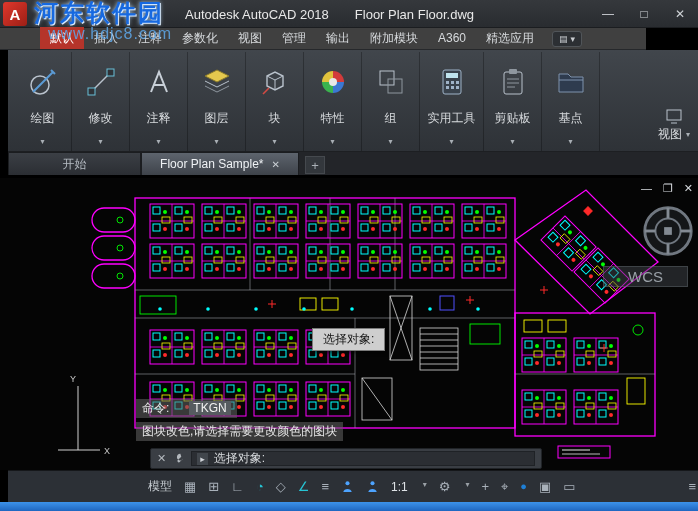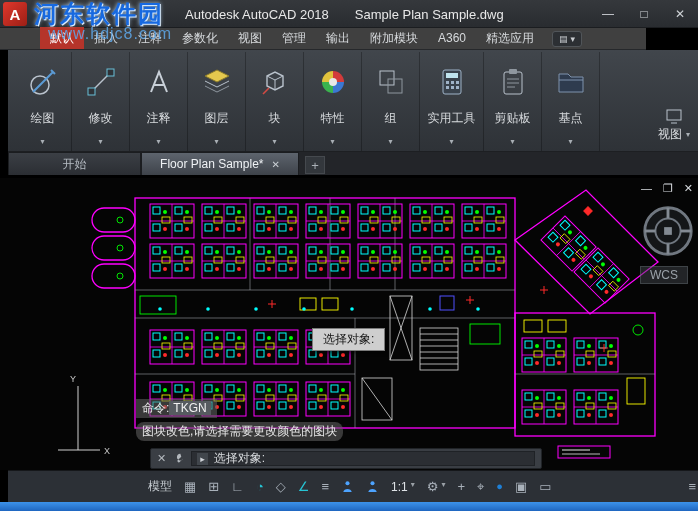--- a/index.html
+++ b/index.html
@@ -15,21 +15,21 @@
     background:linear-gradient(135deg,#e0372c,#9c1f16); color:#fff; font-weight:bold;
     display:flex; align-items:center; justify-content:center; font-size:15px; }
   .titlebar-titles { position:absolute; left:148px; top:0; height:28px; display:flex; align-items:center; gap:26px;margin-left:37px; }
   .win-controls { position:absolute; right:0; top:0; height:28px; display:flex; }
   .win-controls span { width:36px; height:28px; display:flex; align-items:center; justify-content:center;
     color:#cfd3d7; font-size:12px; cursor:default; }
 
   
   .watermark { position:absolute; left:34px; top:1px; z-index:60; pointer-events:none; line-height:1.05; }
   .wm-title { font-size:24px; font-weight:bold; letter-spacing:2px; color:#1769e0;
-    text-shadow:0 0 4px #b9dcff, 1px 1px 0 #eaf4ff; }
+    text-shadow:0 0 4px #b9dcff, 1px 1px 0 #eaf4ff;font-family:Liberation Serif, serif; }
   .wm-url { font-size:16px; color:#5ea8ea; opacity:.85; margin-left:14px; letter-spacing:1px; }
 
   
   .ribbon-tabs { position:absolute; left:0; top:28px; width:646px; height:22px;
     background:#404040; border-bottom:1px solid #26282b; display:flex; align-items:flex-end;
     padding-left:40px; font-size:12px; color:#d6d9dc; }
   .rtab { padding:0 10px; line-height:22px; white-space:nowrap; }
   .rtab.active { background:#b5342a; color:#fff; }
   .ribbon-collapse { margin-left:8px; align-self:center; height:16px; padding:0 6px;
     background:#2c2f33; border:1px solid #515559; border-radius:3px; color:#c8ccd0;
@@ -59,63 +59,63 @@
   .ftab-close { font-size:10px; color:#c9ced4; }
   .ftab-new { width:20px; height:18px; margin:4px 0 0 6px; background:#33373c; color:#aab0b6;
     display:flex; align-items:center; justify-content:center; font-size:13px; border:1px solid #45494e; }
 
   
   .canvas { position:absolute; left:0; top:178px; width:698px; height:292px; background:#050505; overflow:hidden; }
   .plan { position:absolute; left:0; top:0; }
   .viewport-label { position:absolute; left:8px; top:6px; color:#a9b0b7; font-size:12px; }
   .vp-controls { position:absolute; right:5px; top:4px; display:flex; gap:11px; color:#d7dbdf; font-size:11px; }
   .compass { position:absolute; right:1px; top:24px; opacity:.95; }
-  .wcs-badge { position:absolute; right:10px; top:88px; padding:1px 9px; color:#9aa1a8; font-size:12px;
+  .wcs-badge { position:absolute; right:10px; top:88px; padding:1px 24px; color:#9aa1a8; font-size:15px;
     background:rgba(70,76,82,.45); border:1px solid rgba(130,138,146,.3); }
   .tooltip { position:absolute; left:312px; top:150px; background:#cecece; color:#141414;
     border:1px solid #7a7a7a; padding:2px 10px; font-size:12px; box-shadow:2px 2px 3px rgba(0,0,0,.55); }
   .hist { position:absolute; font-size:12px; color:#e6e6e6; background:rgba(100,100,100,.55);
     padding:1px 6px; white-space:nowrap; }
   .hist1 { left:136px; top:221px; }
-  .hist1 .cmd-token { background:#565b60; padding:0 4px; margin-left:0; color:#f2f2f2; }
-  .hist2 { left:136px; top:244px;border-radius:8px; }
+  .hist1 .cmd-token { background:#565b60; padding:0 4px; margin-left:20px; color:#f2f2f2; }
+  .hist2 { left:136px; top:244px; }
 
   
   .cmdbar { position:absolute; left:150px; top:448px; width:392px; height:21px; z-index:20;
     background:#3a3e44; border:1px solid #202327; border-radius:2px;
     display:flex; align-items:center; gap:6px; padding:0 6px; }
   .cmd-close { color:#b3b8bd; font-size:11px; }
   .cmd-input { flex:1; height:15px; background:#2b2e33; border:1px solid #1f2226;
     display:flex; align-items:center; gap:6px; padding:0 5px; }
   .cmd-badge { font-size:9px; color:#cfd3d8; background:#41464c; padding:0 3px; line-height:12px; }
   .cmd-text { font-size:12px; color:#d8dbde; }
 
   
   .statusbar { position:absolute; left:0; top:470px; width:698px; height:32px;
     background:#2c3036; border-top:1px solid #15171a; display:flex; align-items:center;
     gap:12px; padding-left:140px; font-size:12px; color:#c3c9cf;margin-left:8px; }
   .sico { font-size:13px; color:#a9b1ba; line-height:1; }
   .teal { color:#27c4d4; }
   .bluedot { color:#1e7fd6; font-size:11px; }
-  .sgroup { display:flex; align-items:flex-start; gap:3px; color:#dfe3e7; }
+  .sgroup { display:flex; align-items:flex-start; gap:15px; color:#dfe3e7; }
   .sgroup .arr { font-size:8px; color:#9aa0a6; }
   .smenu { margin-left:auto; margin-right:10px; }
 
   
   .bluestrip { position:absolute; left:0; top:502px; width:698px; height:9px;
     background:linear-gradient(#3c92ea,#1f66c0); }
 </style>
 </head>
 <body>
 
 <div class="titlebar">
   <div class="app-logo">A</div>
   <div class="titlebar-titles">
     <span>Autodesk AutoCAD 2018</span>
-    <span>Sample Plan Sample.dwg</span>
+    <span>Floor Plan Floor.dwg</span>
   </div>
   <div class="win-controls">
     <span>—</span>
     <span>□</span>
     <span>✕</span>
   </div>
 </div>
 
 <div class="watermark">
   <div class="wm-title">河东软件园</div>

